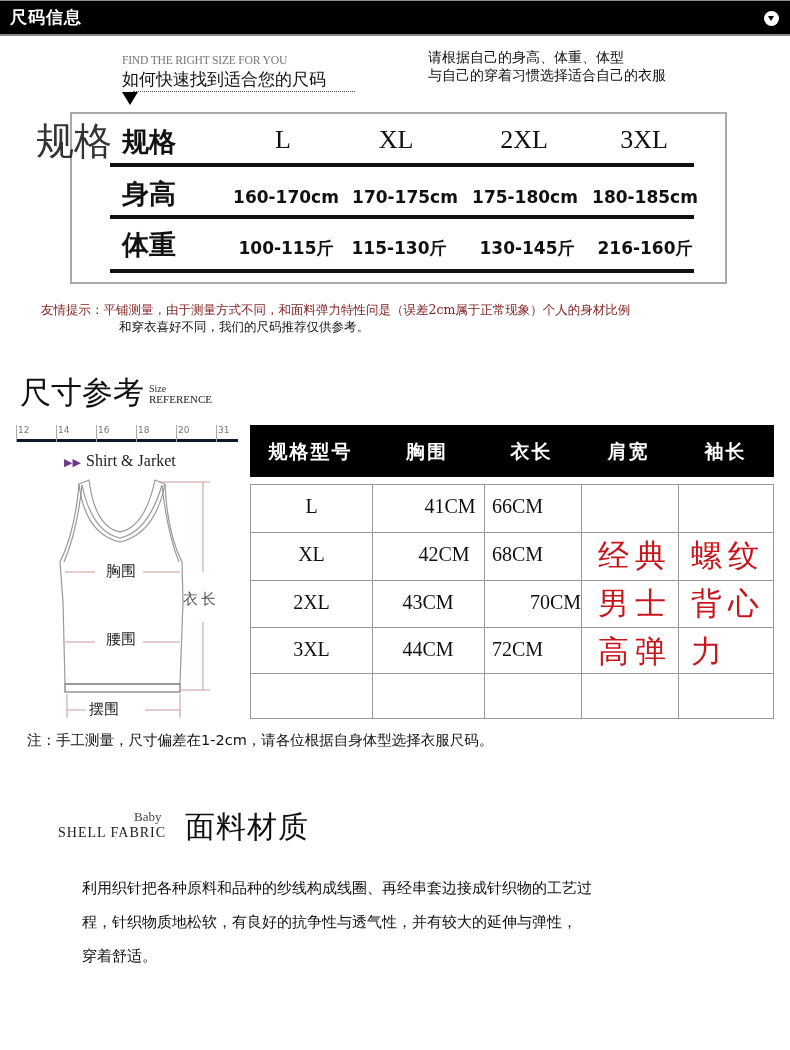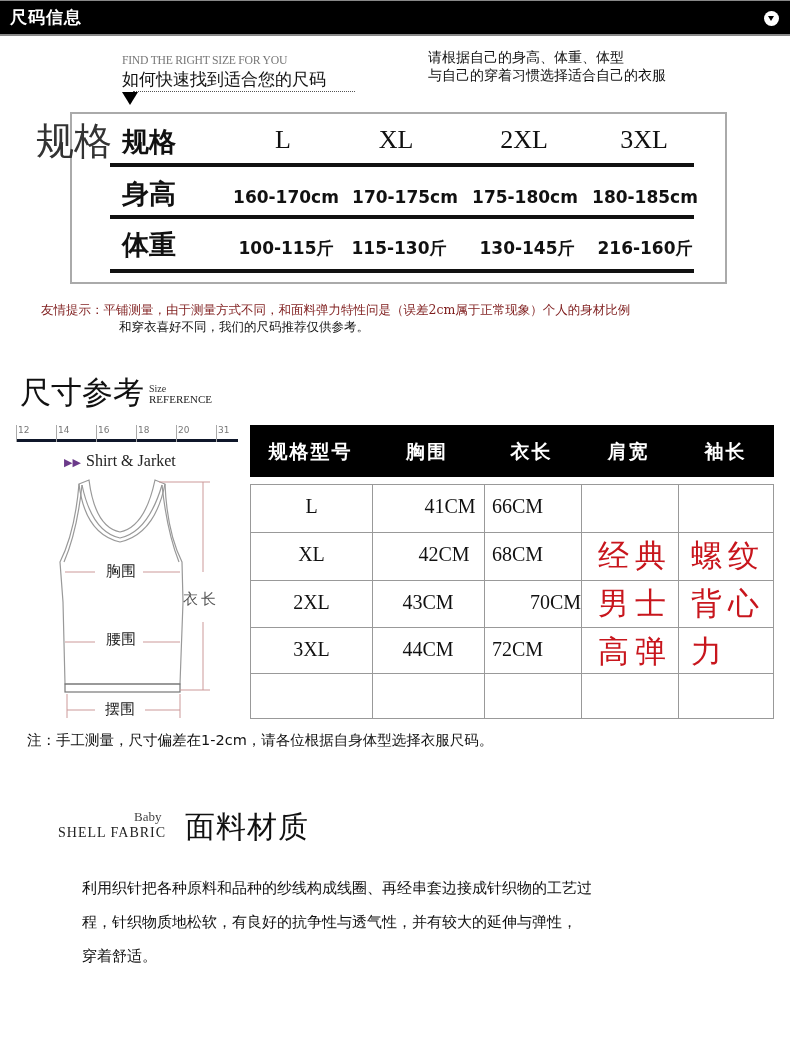--- a/index.html
+++ b/index.html
@@ -133,21 +133,21 @@
     <line x1="10" y1="170" x2="40" y2="170"></line>
     <line x1="88" y1="170" x2="125" y2="170"></line>
     <line x1="12" y1="238" x2="40" y2="238"></line>
     <line x1="90" y1="238" x2="125" y2="238"></line>
     <line x1="12" y1="222" x2="12" y2="246"></line>
     <line x1="125" y1="222" x2="125" y2="246"></line>
   </g>
 </svg>
 <div class="abs vest-label" style="left:103px;top:562px;">胸围</div>
 <div class="abs vest-label" style="left:103px;top:630px;">腰围</div>
-<div class="abs vest-label" style="left:102px;top:700px;">摆围</div>
+<div class="abs vest-label" style="left:86px;top:700px;">摆围</div>
 <div class="abs vest-label" style="left:180px;top:590px;font-family:'DejaVu Serif',serif;color:#555;letter-spacing:3px;background:none;">衣长</div>
 
 <div class="abs dim-head">
   <div class="dim-head-cell" style="left:0;width:121px;">规格型号</div>
   <div class="dim-head-cell" style="left:121px;width:112px;">胸围</div>
   <div class="dim-head-cell" style="left:233px;width:97px;">衣长</div>
   <div class="dim-head-cell" style="left:330px;width:97px;">肩宽</div>
   <div class="dim-head-cell" style="left:427px;width:97px;">袖长</div>
 </div>
 

